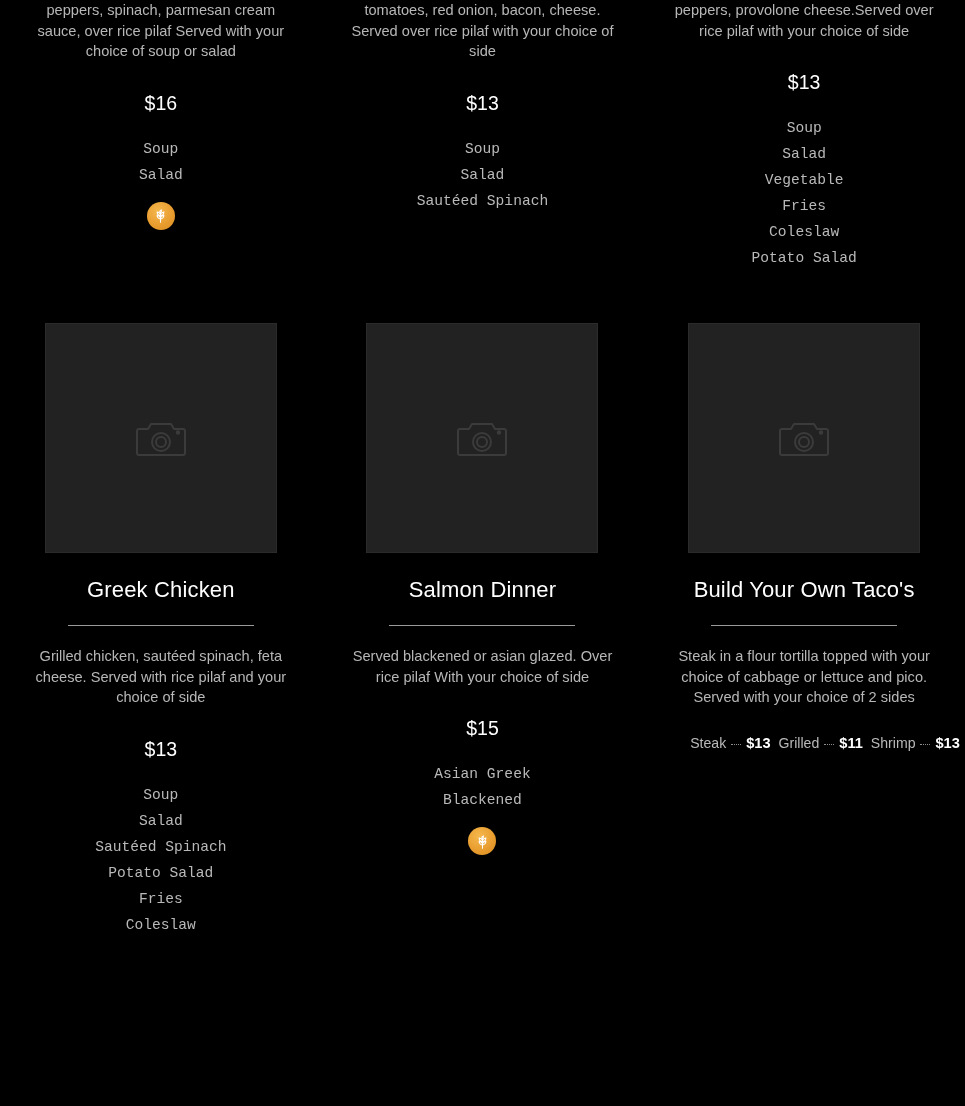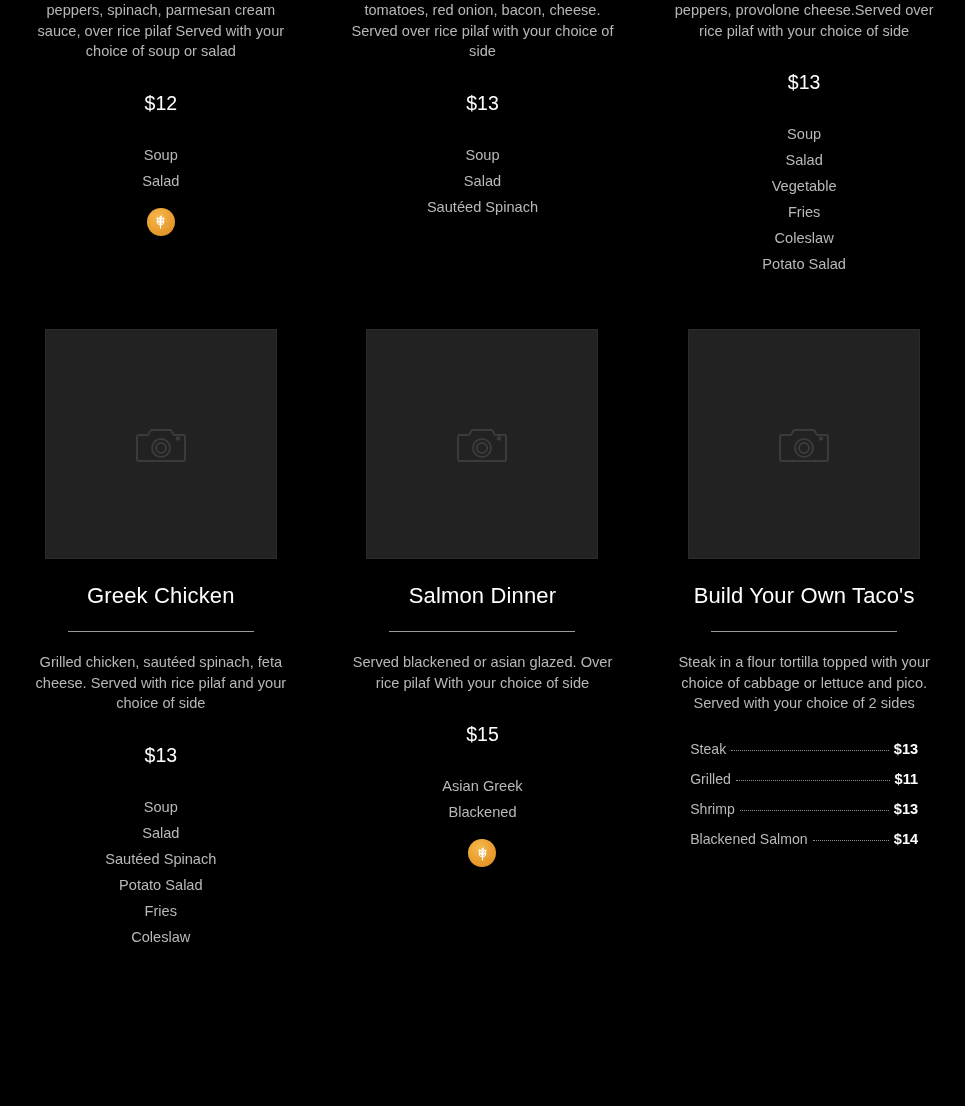--- a/index.html
+++ b/index.html
@@ -53,24 +53,25 @@
 
   .price {
     font-size: 19.5px;
     line-height: 26px;
     color: #ffffff;
     font-weight: 400;
     margin-top: 28px;
   }
 
   .sides {
-    margin-top: 26px;
+    margin-top: 20px;
     display: flex;
     flex-direction: column;
     align-items: center;
+    font-family: Liberation Mono, monospace;
   }
   .side-item {
     font-size: 14.6px;
     line-height: 26px;
     color: #b9b9b9;
     font-weight: 400;
   }
 
   
   .gf-badge {
@@ -116,21 +117,21 @@
     background: #9a9a9a;
     margin-top: 22px;
     margin-bottom: 20px;
   }
 
   
   .price-list {
     margin-top: 24px;
     width: 228px;
     display: flex;
-    flex-direction: column;
+    flex-direction: row;
     gap: 8px;
   }
   .price-row {
     display: flex;
     align-items: baseline;
     width: 100%;
     font-size: 14.1px;
     line-height: 22px;
   }
   .price-row .pl-name {
@@ -172,21 +173,21 @@
   }
 </style>
 </head>
 <body>
 
 <div class="page">
 
   <div class="menu-row row-top" id="row-top">
       <div class="menu-col">
         <div class="desc desc-narrow">peppers, spinach, parmesan cream sauce, over rice pilaf Served with your choice of soup or salad</div>
-        <div class="price">$12</div>
+        <div class="price">$16</div>
         <div class="sides">
           <div class="side-item">Soup</div>
           <div class="side-item">Salad</div>
         </div>
         <div class="gf-badge">
           <svg width="17" height="17" viewBox="0 0 24 24">
             <g fill="none" stroke="#ffffff" stroke-width="1.5" stroke-linecap="round">
               <path d="M12 21.5V8"></path>
               <path d="M12 12.5C12 9.5 9.2 7.6 7.3 7.2 7.1 9.6 9 12.3 12 12.5z"></path>
               <path d="M12 12.5c0-3 2.8-4.9 4.7-5.3.2 2.4-1.7 5.1-4.7 5.3z"></path>

